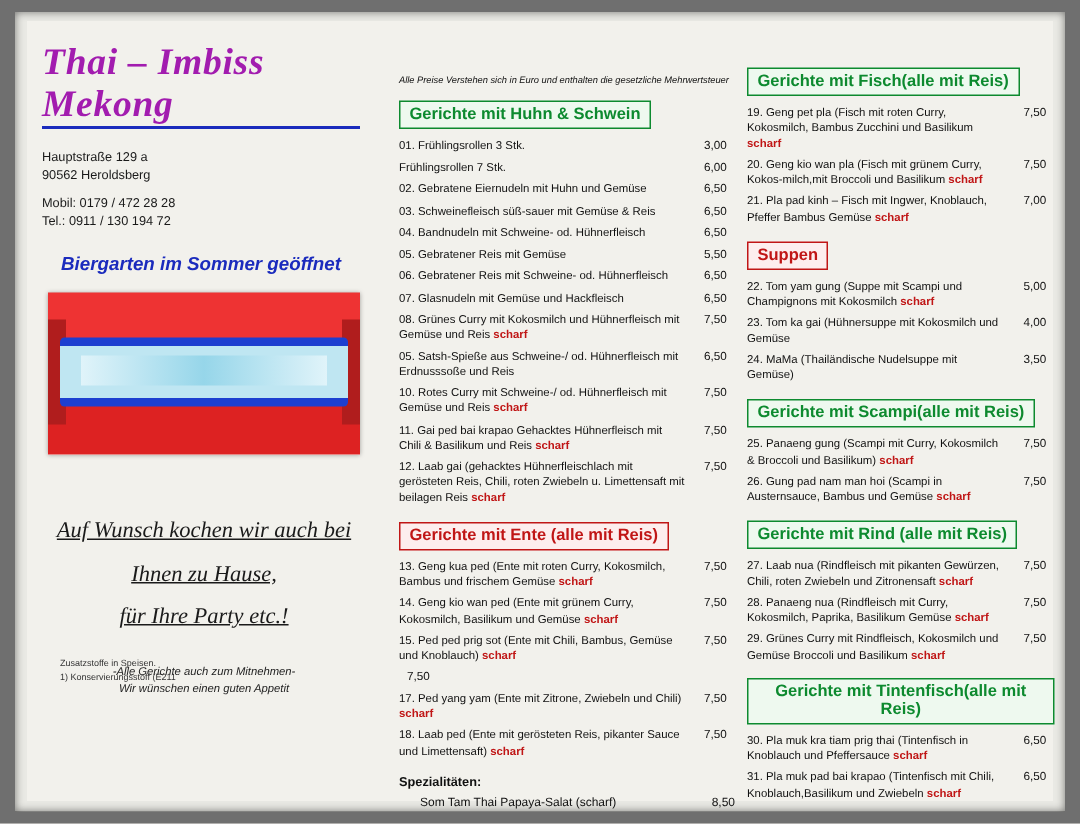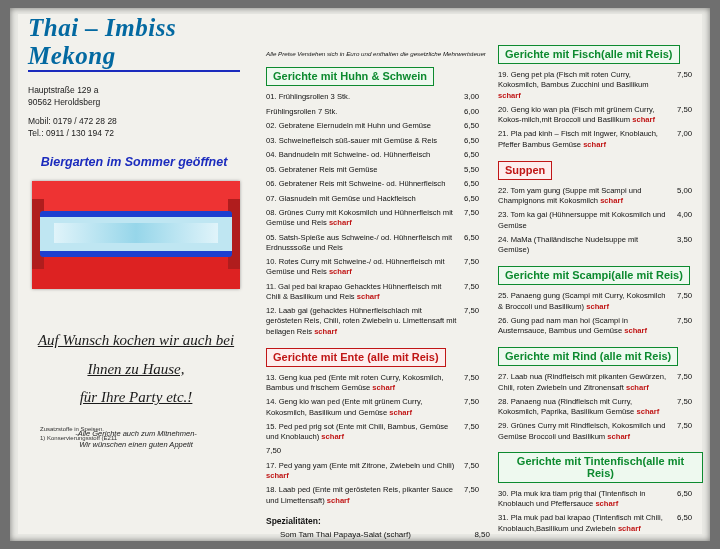--- a/index.html
+++ b/index.html
@@ -21,22 +21,23 @@
   
   .col{position:absolute;top:0;}
   .col1{left:10px;width:230px;}
   .col2{left:248px;width:224px;}
   .col3{left:480px;width:205px;}
 
   
   .title{
     font-family:"Liberation Serif", serif;
     font-style:italic;font-weight:bold;
-    font-size:25px;color:#0369a1;
+    font-size:25px;color:#a21caf;
     letter-spacing:.5px;
+    margin-top:14px;
   }
   .title-rule{
     width:212px;height:2px;background:#1b2bbd;margin-top:0px;
   }
   .addr{
     text-align:left;font-size:8.5px;color:#1a1a1a;line-height:1.45;
     margin-top:12px;width:212px;
   }
   .open{
     text-align:center;font-size:8px;color:#1a1a1a;line-height:1.5;
@@ -88,21 +89,21 @@
     margin-bottom:6px;
     text-align:center;
   }
   .banner.red{color:#c01616;border-color:#c01616;background:#fdeeee;}
   .section{margin-bottom:10px;}
   .item{
     display:flex;align-items:flex-start;
     font-size:7.6px;color:#111;line-height:1.35;margin-bottom:4px;
   }
   .item .txt{flex:1;padding-right:6px;}
-  .item .price{width:26px;text-align:left;font-size:7.8px;white-space:nowrap;}
+  .item .price{width:26px;text-align:center;font-size:7.8px;white-space:nowrap;}
   .scharf{color:#c01616;font-weight:bold;}
   .disclaimer{
     position:absolute;left:248px;top:36px;width:250px;
     font-size:6.2px;color:#111;font-style:italic;
   }
   .spec-title{
     font-weight:bold;font-size:8.5px;color:#111;margin-top:10px;margin-bottom:3px;
   }
   .spec-line{
     display:flex;font-size:8px;color:#111;line-height:1.5;padding-left:14px;

